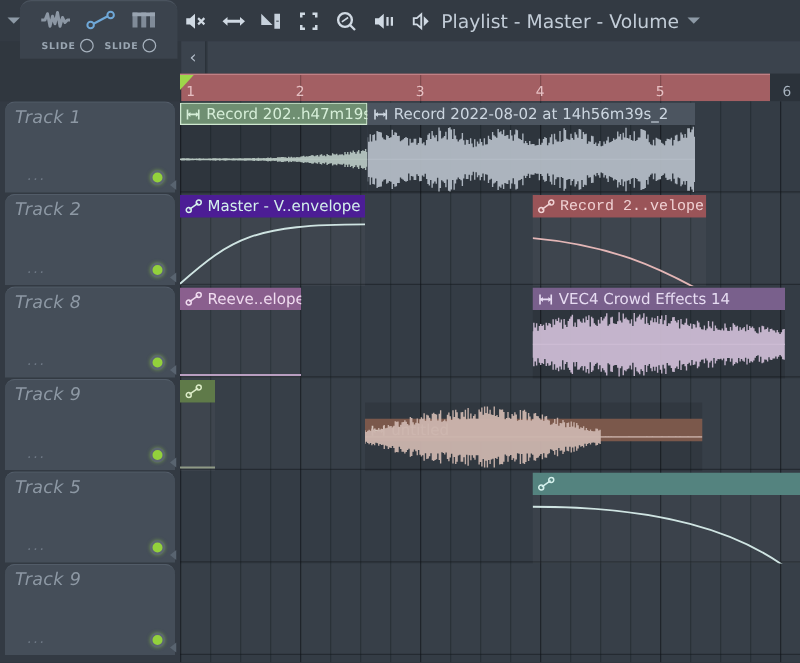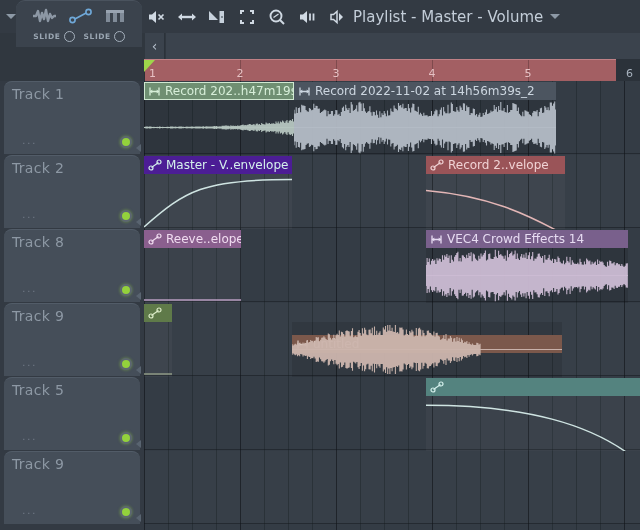--- a/index.html
+++ b/index.html
@@ -97,20 +97,21 @@
     border-bottom: 12px solid transparent;
   }
   .playhead-line {
     position: absolute; left: 0; top: 0; width: 1px; height: 22px; background: #2a2f36;
   }
 
   
   .headers {
     position: absolute; left: 0; top: 81px; width: 144px; height: 449px;
     background: #333a43;
+    font-style: italic;
   }
   .thead {
     position: absolute; left: 4px; width: 136px;
     background: #454e59;
     border-radius: 8px 8px 0 0;
     border-top: 1px solid #525c68;
   }
   .thead-name {
     position: absolute; left: 8px; top: 4px;
     color: #8d98a4; font-size: 14px; letter-spacing: .3px;
@@ -387,21 +388,21 @@
         </div>
       </div>
       <div class="clip" style="left: 150px; top: 1px; width: 262px; height: 73px;">
         <div class="clip-title" style="background: rgb(76, 85, 96); color: rgb(204, 214, 224);">
           <span class="clip-ico">
             <svg width="13" height="11" viewBox="0 0 13 11">
               <path d="M2 1.5 v8 M11 1.5 v8 M2 5.5 h9" stroke="#ccd6e0" stroke-width="1.3"></path>
               <path d="M2 5.5 l2.3-2 v4z M11 5.5 l-2.3-2 v4z" fill="#ccd6e0"></path>
             </svg>
           </span>
-          <span>Record 2022-11-02 at 14h56m39s_2</span>
+          <span>Record 2022-08-02 at 14h56m39s_2</span>
         </div>
         <div class="clip-body" style="background: rgba(0, 0, 0, 0.1);">
           <svg width="262" height="55" viewBox="0 0 262 55">
             <path d="M0 27.5 H262" stroke="#b4bcc6" stroke-width="1" opacity=".9"></path>
             <path d="M0.0 9.8L0.0 45.2M1.1 13.4L1.1 41.6M2.2 7.3L2.2 47.7M3.3 13.1L3.3 41.9M4.4 7.9L4.4 47.1M5.5 7.4L5.5 47.6M6.6 12.3L6.6 42.7M7.7 4.7L7.7 50.3M8.8 5.4L8.8 49.6M9.9 5.6L9.9 49.4M11.0 5.9L11.0 49.1M12.1 9.9L12.1 45.1M13.2 11.3L13.2 43.7M14.3 11.7L14.3 43.3M15.4 8.0L15.4 47.0M16.5 8.8L16.5 46.2M17.6 10.3L17.6 44.7M18.7 9.7L18.7 45.3M19.8 3.8L19.8 51.2M20.9 7.9L20.9 47.1M22.0 5.7L22.0 49.3M23.1 6.1L23.1 48.9M24.2 8.7L24.2 46.3M25.3 8.6L25.3 46.4M26.4 13.0L26.4 42.0M27.5 12.1L27.5 42.9M28.6 11.3L28.6 43.7M29.7 10.3L29.7 44.7M30.8 9.6L30.8 45.4M31.9 10.3L31.9 44.7M33.0 16.3L33.0 38.7M34.1 10.9L34.1 44.1M35.2 14.2L35.2 40.8M36.3 13.9L36.3 41.1M37.4 11.0L37.4 44.0M38.5 11.0L38.5 44.0M39.6 15.7L39.6 39.3M40.7 14.3L40.7 40.7M41.8 10.0L41.8 45.0M42.9 10.3L42.9 44.7M44.0 14.7L44.0 40.3M45.1 13.7L45.1 41.3M46.2 16.1L46.2 38.9M47.3 11.9L47.3 43.1M48.4 7.8L48.4 47.2M49.5 6.6L49.5 48.4M50.6 11.1L50.6 43.9M51.7 4.8L51.7 50.2M52.8 8.3L52.8 46.7M53.9 9.9L53.9 45.1M55.0 8.0L55.0 47.0M56.1 12.9L56.1 42.1M57.2 1.9L57.2 53.1M58.3 4.6L58.3 50.4M59.4 10.8L59.4 44.2M60.5 9.9L60.5 45.1M61.6 8.7L61.6 46.3M62.7 5.3L62.7 49.7M63.8 11.5L63.8 43.5M64.9 2.4L64.9 52.6M66.0 1.8L66.0 53.2M67.1 3.5L67.1 51.5M68.2 11.1L68.2 43.9M69.3 3.2L69.3 51.8M70.4 8.3L70.4 46.7M71.5 11.4L71.5 43.6M72.6 13.1L72.6 41.9M73.7 11.8L73.7 43.2M74.8 10.9L74.8 44.1M75.9 6.3L75.9 48.7M77.0 12.2L77.0 42.8M78.1 15.7L78.1 39.3M79.2 11.8L79.2 43.2M80.3 11.9L80.3 43.1M81.4 15.2L81.4 39.8M82.5 10.5L82.5 44.5M83.6 14.8L83.6 40.2M84.7 17.7L84.7 37.3M85.8 11.3L85.8 43.7M86.9 17.2L86.9 37.8M88.0 13.2L88.0 41.8M89.1 14.9L89.1 40.1M90.2 10.9L90.2 44.1M91.3 13.5L91.3 41.5M92.4 16.3L92.4 38.7M93.5 10.6L93.5 44.4M94.6 15.6L94.6 39.4M95.7 15.3L95.7 39.7M96.8 8.6L96.8 46.4M97.9 11.2L97.9 43.8M99.0 12.0L99.0 43.0M100.1 5.5L100.1 49.5M101.2 8.2L101.2 46.8M102.3 9.1L102.3 45.9M103.4 10.2L103.4 44.8M104.5 3.1L104.5 51.9M105.6 5.8L105.6 49.2M106.7 4.9L106.7 50.1M107.8 7.4L107.8 47.6M108.9 3.8L108.9 51.2M110.0 8.7L110.0 46.3M111.1 8.1L111.1 46.9M112.2 7.9L112.2 47.1M113.3 10.9L113.3 44.1M114.4 4.0L114.4 51.0M115.5 8.3L115.5 46.7M116.6 12.5L116.6 42.5M117.7 7.6L117.7 47.4M118.8 3.5L118.8 51.5M119.9 4.1L119.9 50.9M121.0 10.6L121.0 44.4M122.1 11.1L122.1 43.9M123.2 11.9L123.2 43.1M124.3 6.8L124.3 48.2M125.4 14.5L125.4 40.5M126.5 12.7L126.5 42.3M127.6 14.3L127.6 40.7M128.7 16.0L128.7 39.0M129.8 12.7L129.8 42.3M130.9 15.4L130.9 39.6M132.0 15.2L132.0 39.8M133.1 15.2L133.1 39.8M134.2 16.4L134.2 38.6M135.3 16.1L135.3 38.9M136.4 16.0L136.4 39.0M137.5 10.9L137.5 44.1M138.6 15.8L138.6 39.2M139.7 14.2L139.7 40.8M140.8 11.2L140.8 43.8M141.9 9.6L141.9 45.4M143.0 10.3L143.0 44.7M144.1 16.2L144.1 38.8M145.2 14.2L145.2 40.8M146.3 9.7L146.3 45.3M147.4 7.4L147.4 47.6M148.5 15.4L148.5 39.6M149.6 7.0L149.6 48.0M150.7 11.6L150.7 43.4M151.8 13.2L151.8 41.8M152.9 13.2L152.9 41.8M154.0 4.7L154.0 50.3M155.1 13.5L155.1 41.5M156.2 12.7L156.2 42.3M157.3 2.5L157.3 52.5M158.4 4.0L158.4 51.0M159.5 11.0L159.5 44.0M160.6 11.6L160.6 43.4M161.7 11.8L161.7 43.2M162.8 6.9L162.8 48.1M163.9 10.3L163.9 44.7M165.0 11.7L165.0 43.3M166.1 5.8L166.1 49.2M167.2 7.6L167.2 47.4M168.3 10.1L168.3 44.9M169.4 3.2L169.4 51.8M170.5 3.6L170.5 51.4M171.6 11.1L171.6 43.9M172.7 5.5L172.7 49.5M173.8 7.3L173.8 47.7M174.9 6.9L174.9 48.1M176.0 14.9L176.0 40.1M177.1 12.9L177.1 42.1M178.2 13.3L178.2 41.7M179.3 8.6L179.3 46.4M180.4 8.9L180.4 46.1M181.5 15.2L181.5 39.8M182.6 14.0L182.6 41.0M183.7 16.7L183.7 38.3M184.8 14.8L184.8 40.2M185.9 12.8L185.9 42.2M187.0 17.0L187.0 38.0M188.1 16.5L188.1 38.5M189.2 13.1L189.2 41.9M190.3 14.9L190.3 40.1M191.4 12.3L191.4 42.7M192.5 9.4L192.5 45.6M193.6 14.0L193.6 41.0M194.7 13.5L194.7 41.5M195.8 12.8L195.8 42.2M196.9 10.6L196.9 44.4M198.0 11.7L198.0 43.3M199.1 11.0L199.1 44.0M200.2 5.1L200.2 49.9M201.3 9.2L201.3 45.8M202.4 7.1L202.4 47.9M203.5 11.7L203.5 43.3M204.6 6.1L204.6 48.9M205.7 9.9L205.7 45.1M206.8 2.1L206.8 52.9M207.9 10.4L207.9 44.6M209.0 10.8L209.0 44.2M210.1 7.9L210.1 47.1M211.2 12.0L211.2 43.0M212.3 12.6L212.3 42.4M213.4 4.9L213.4 50.1M214.5 12.7L214.5 42.3M215.6 11.9L215.6 43.1M216.7 10.0L216.7 45.0M217.8 9.9L217.8 45.1M218.9 3.1L218.9 51.9M220.0 3.6L220.0 51.4M221.1 3.9L221.1 51.1M222.2 4.6L222.2 50.4M223.3 11.0L223.3 44.0M224.4 7.5L224.4 47.5M225.5 13.7L225.5 41.3M226.6 15.3L226.6 39.7M227.7 16.2L227.7 38.8M228.8 11.7L228.8 43.3M229.9 16.3L229.9 38.7M231.0 10.2L231.0 44.8M232.1 10.8L232.1 44.2M233.2 11.4L233.2 43.6M234.3 11.7L234.3 43.3M235.4 14.2L235.4 40.8M236.5 15.0L236.5 40.0M237.6 16.2L237.6 38.8M238.7 12.8L238.7 42.2M239.8 11.0L239.8 44.0M240.9 11.2L240.9 43.8M242.0 11.6L242.0 43.4M243.1 10.1L243.1 44.9M244.2 16.3L244.2 38.7M245.3 12.0L245.3 43.0M246.4 8.3L246.4 46.7M247.5 7.7L247.5 47.3M248.6 13.0L248.6 42.0M249.7 12.5L249.7 42.5M250.8 6.0L250.8 49.0M251.9 7.5L251.9 47.5M253.0 10.1L253.0 44.9M254.1 7.2L254.1 47.8M255.2 10.2L255.2 44.8M256.3 2.5L256.3 52.5M257.4 2.5L257.4 52.5M258.5 5.7L258.5 49.3M259.6 3.5L259.6 51.5M260.7 1.4L260.7 53.6M261.8 9.4L261.8 45.6" stroke="#b4bcc6" stroke-width="1.1" opacity=".95"></path>
           </svg>
         </div>
       </div>
       <div class="clip" style="left: 0px; top: 75px; width: 148px; height: 73px;">
         <div class="clip-title" style="background: #4c1d95; color: rgb(212, 240, 236);">
@@ -414,21 +415,21 @@
           </span>
           <span>Master - V..envelope</span>
         </div>
         <div class="clip-body" style="background: rgba(255, 255, 255, 0.035);">
           <svg width="148" height="55" viewBox="0 0 148 55">
             <path d="M0 53 C41.440000000000005 16.5,59.2 5.5,148 5.5" fill="none" stroke="#cfe4e2" stroke-width="1.5"></path>
           </svg>
         </div>
       </div>
       <div class="clip" style="left: 282px; top: 75px; width: 139px; height: 73px;">
-        <div class="clip-title" style="background: rgb(154, 84, 88); color: rgb(240, 210, 212);">
+        <div class="clip-title" style="background: rgb(154, 84, 88); color: rgb(240, 210, 212); font-family: Liberation Mono, monospace;">
           <span class="clip-ico">
             <svg width="14" height="12" viewBox="0 0 14 12">
               <path d="M3.5 8.5 L10.5 3.5" stroke="#f0d2d4" stroke-width="1.2"></path>
               <circle cx="3" cy="9" r="2" fill="none" stroke="#f0d2d4" stroke-width="1.2"></circle>
               <circle cx="11" cy="3" r="2" fill="none" stroke="#f0d2d4" stroke-width="1.2"></circle>
             </svg>
           </span>
           <span>Record 2..velope</span>
         </div>
         <div class="clip-body" style="background: rgba(255, 255, 255, 0.035);">

